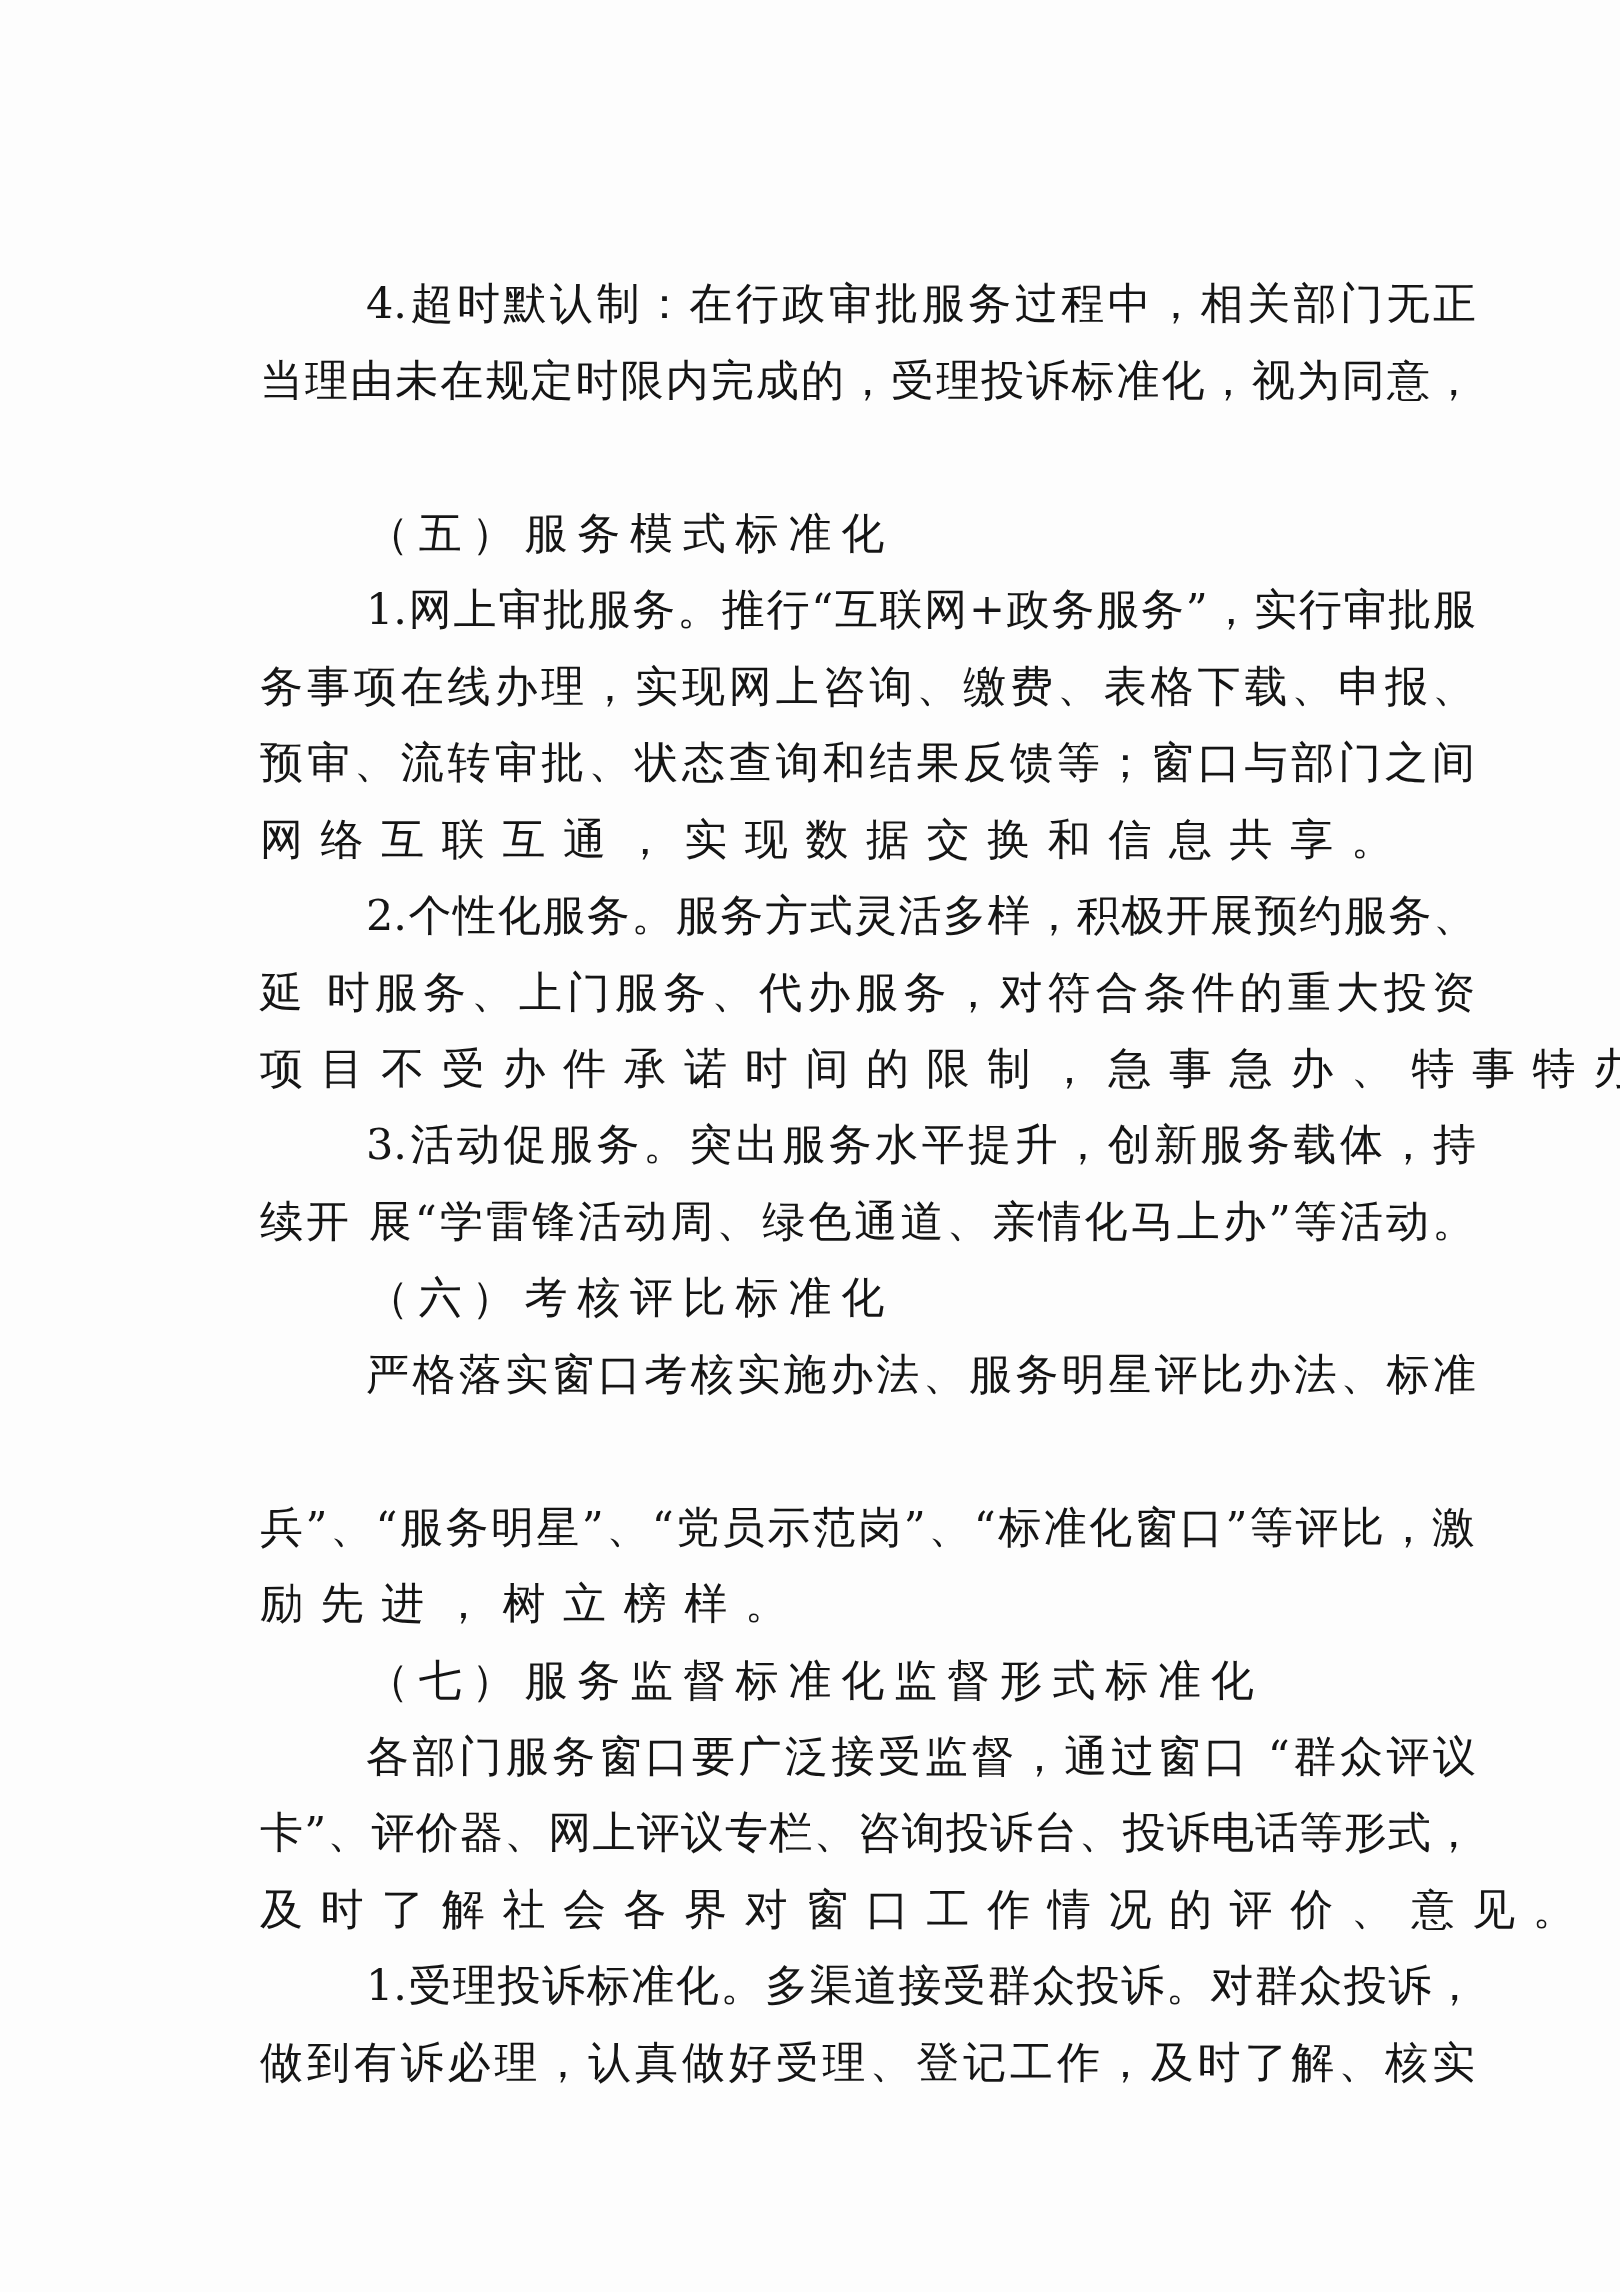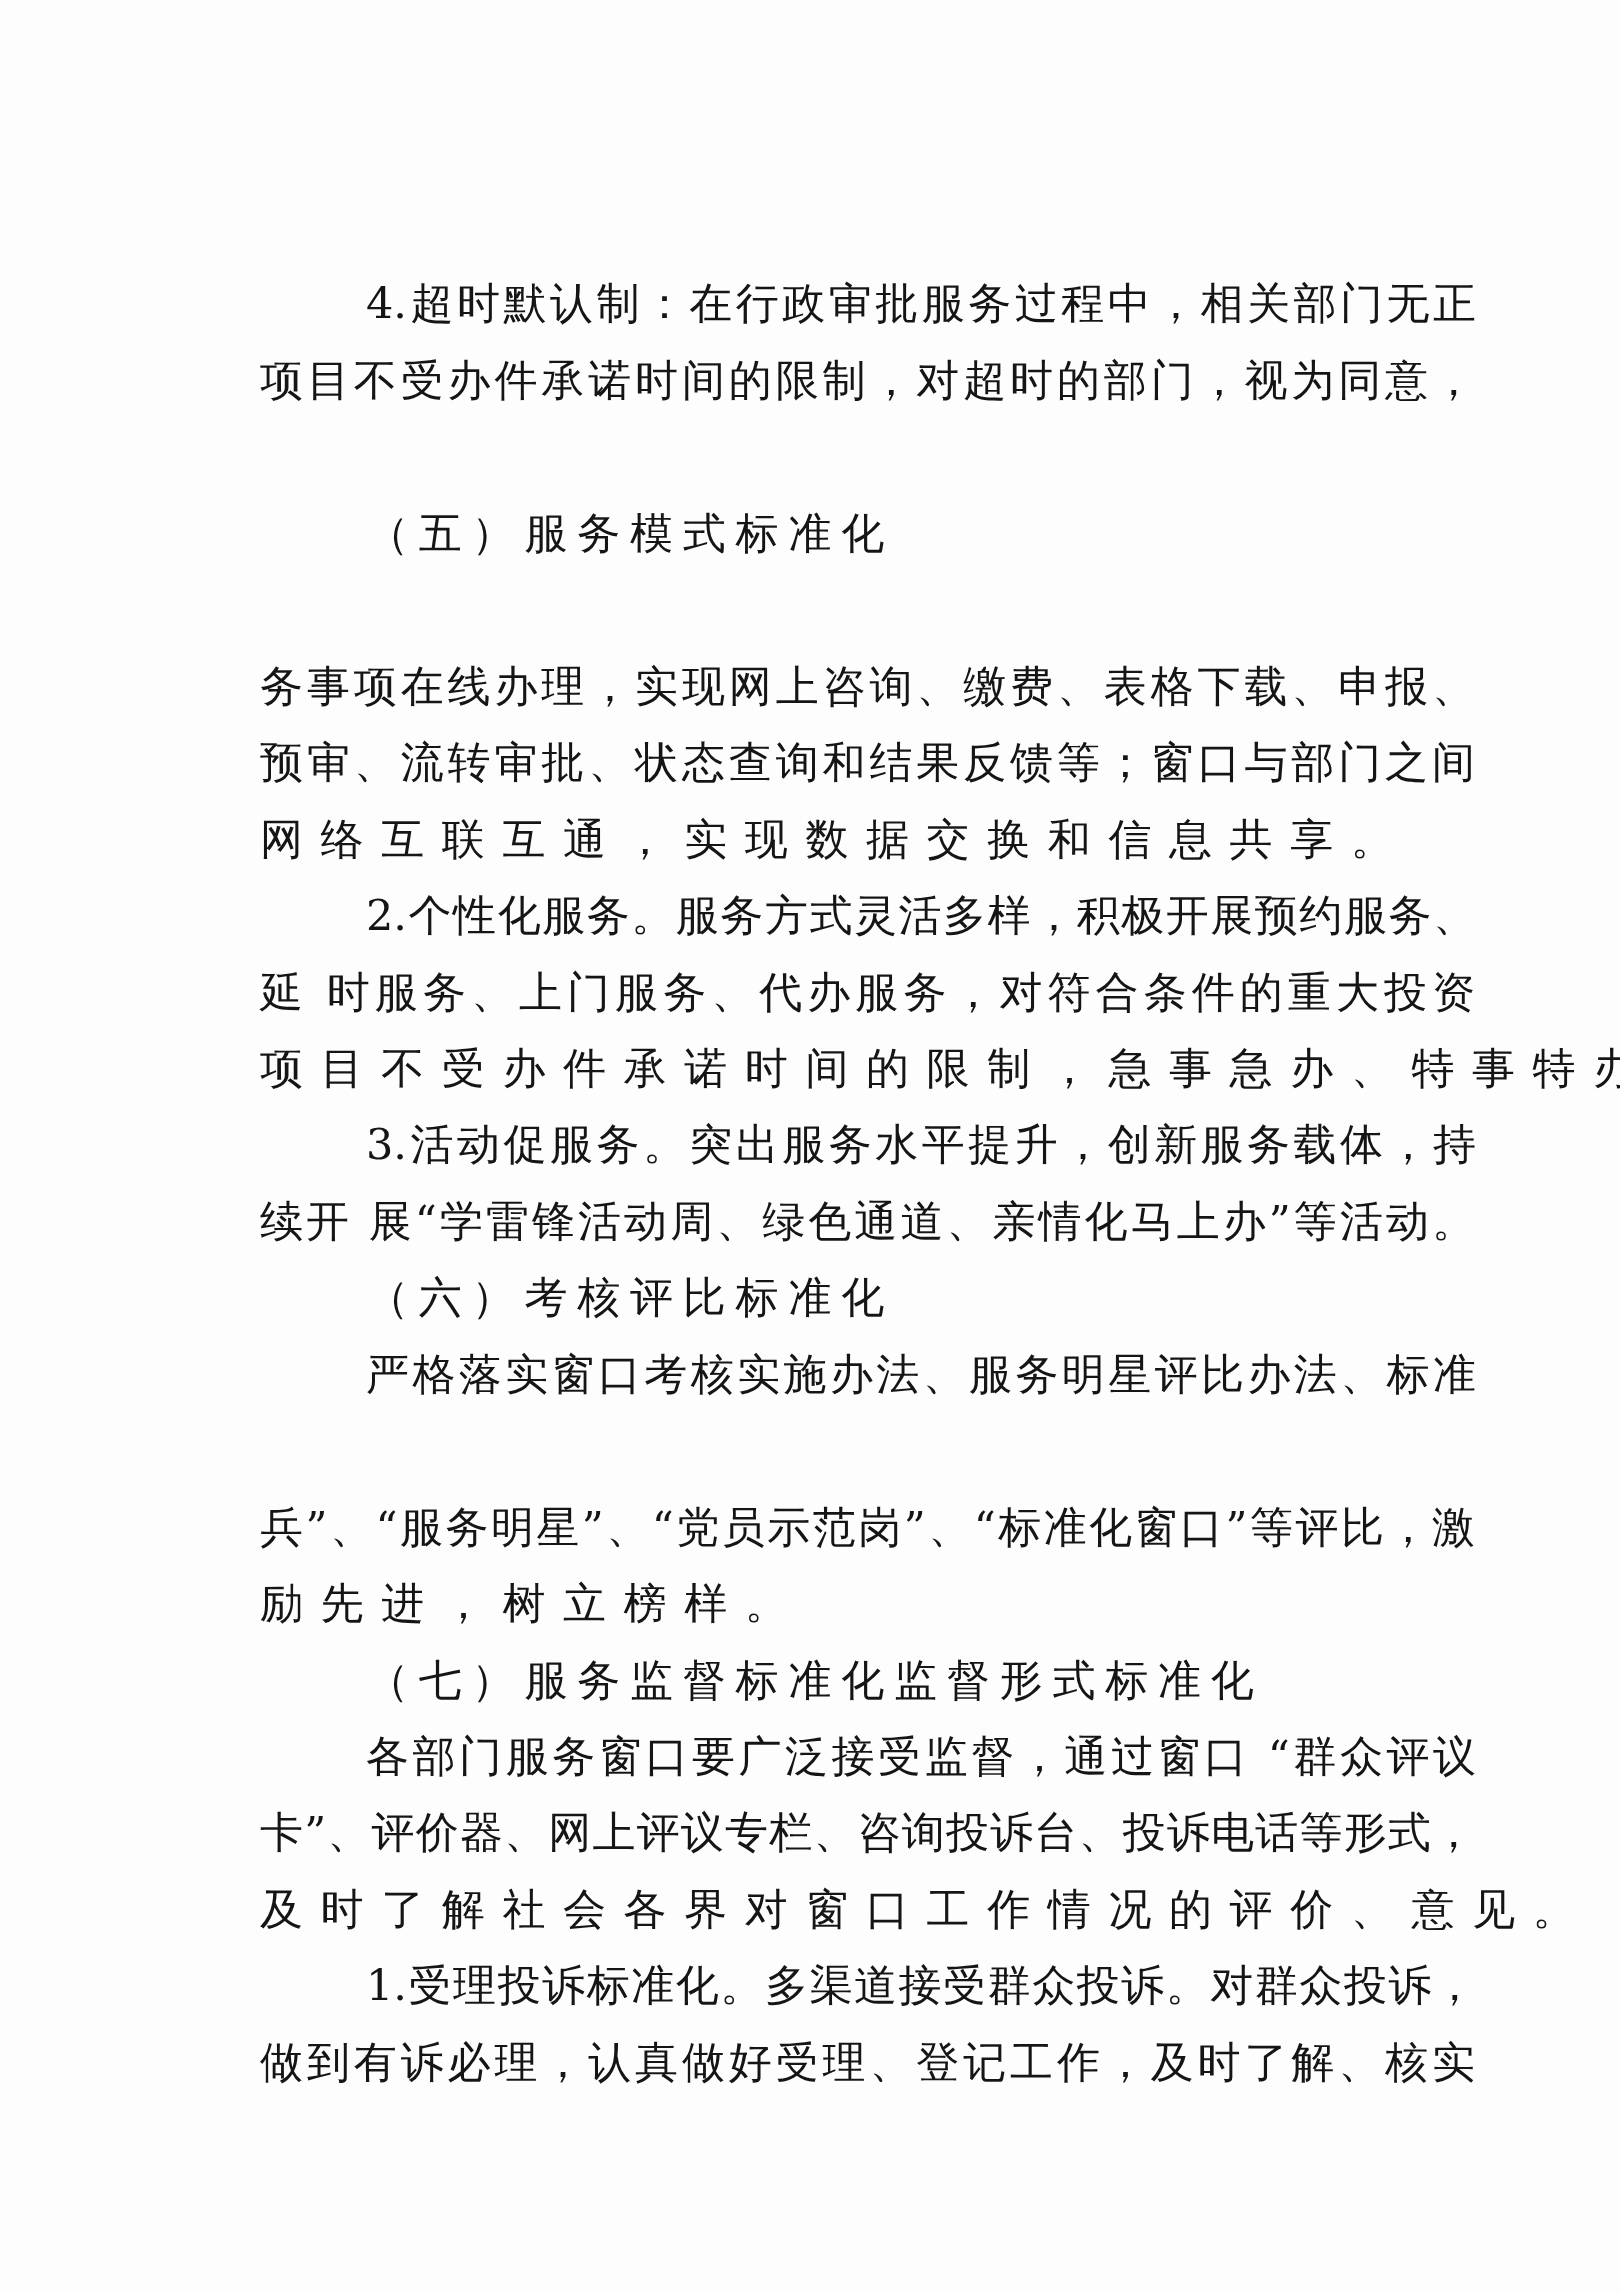--- a/index.html
+++ b/index.html
@@ -24,22 +24,23 @@
   }
   .line.indent { left: 320px; width: 1110px; }
   .line.heading { left: 320px; width: auto; text-align: right; text-align-last: auto; letter-spacing: 9.8px; }
   .line.last { text-align-last: left; width: auto; letter-spacing: 17.6px; }
 </style>
 </head>
 <body>
 
 <div class="page">
   <div class="line indent" style="top:274px">4.超时默认制：在行政审批服务过程中，相关部门无正</div>
-  <div class="line" style="top:351px">项目不受办件承诺时间的限制，对超时的部门，视为同意，</div>
+  <div class="line" style="top:351px">当理由未在规定时限内完成的，受理投诉标准化，视为同意，</div>
   <div class="line heading" style="top:504px">（五）服务模式标准化</div>
+  <div class="line indent" style="top:580px">1.网上审批服务。推行“互联网+政务服务”，实行审批服</div>
   <div class="line" style="top:657px">务事项在线办理，实现网上咨询、缴费、表格下载、申报、</div>
   <div class="line" style="top:733px">预审、流转审批、状态查询和结果反馈等；窗口与部门之间</div>
   <div class="line last" style="top:810px">网络互联互通，实现数据交换和信息共享。</div>
   <div class="line indent" style="top:886px">2.个性化服务。服务方式灵活多样，积极开展预约服务、</div>
   <div class="line" style="top:963px">延 时服务、上门服务、代办服务，对符合条件的重大投资</div>
   <div class="line last" style="top:1039px">项目不受办件承诺时间的限制，急事急办、特事特办。</div>
   <div class="line indent" style="top:1115px">3.活动促服务。突出服务水平提升，创新服务载体，持</div>
   <div class="line" style="top:1192px">续开 展“学雷锋活动周、绿色通道、亲情化马上办”等活动。</div>
   <div class="line indent" style="top:1345px">严格落实窗口考核实施办法、服务明星评比办法、标准</div>
   <div class="line heading" style="top:1268px">（六）考核评比标准化</div>

